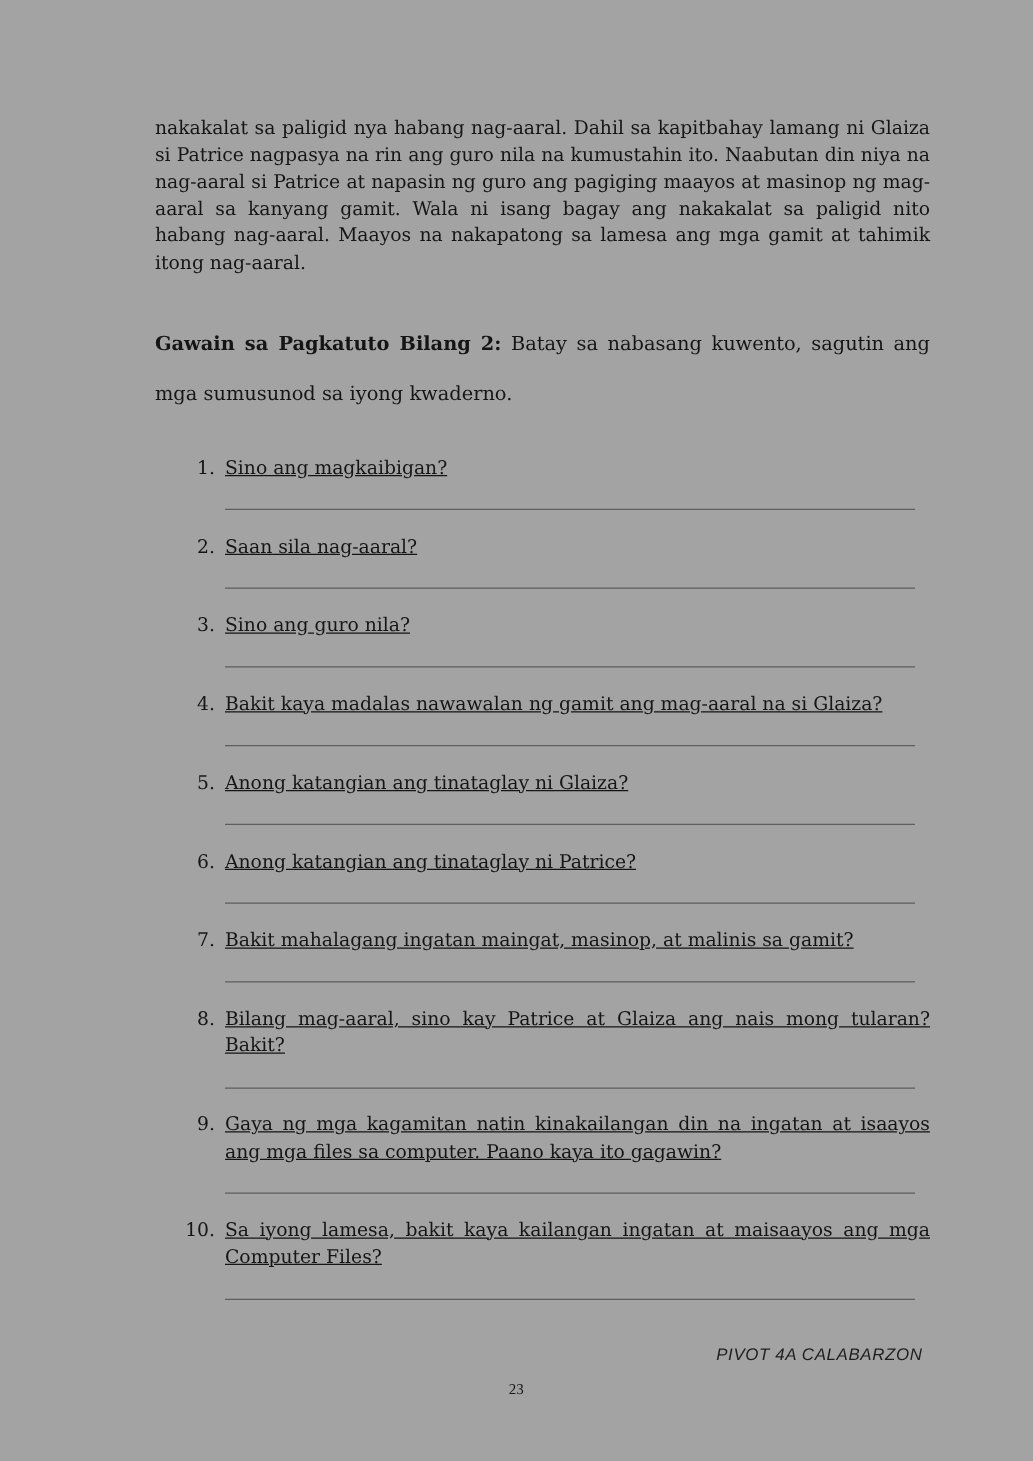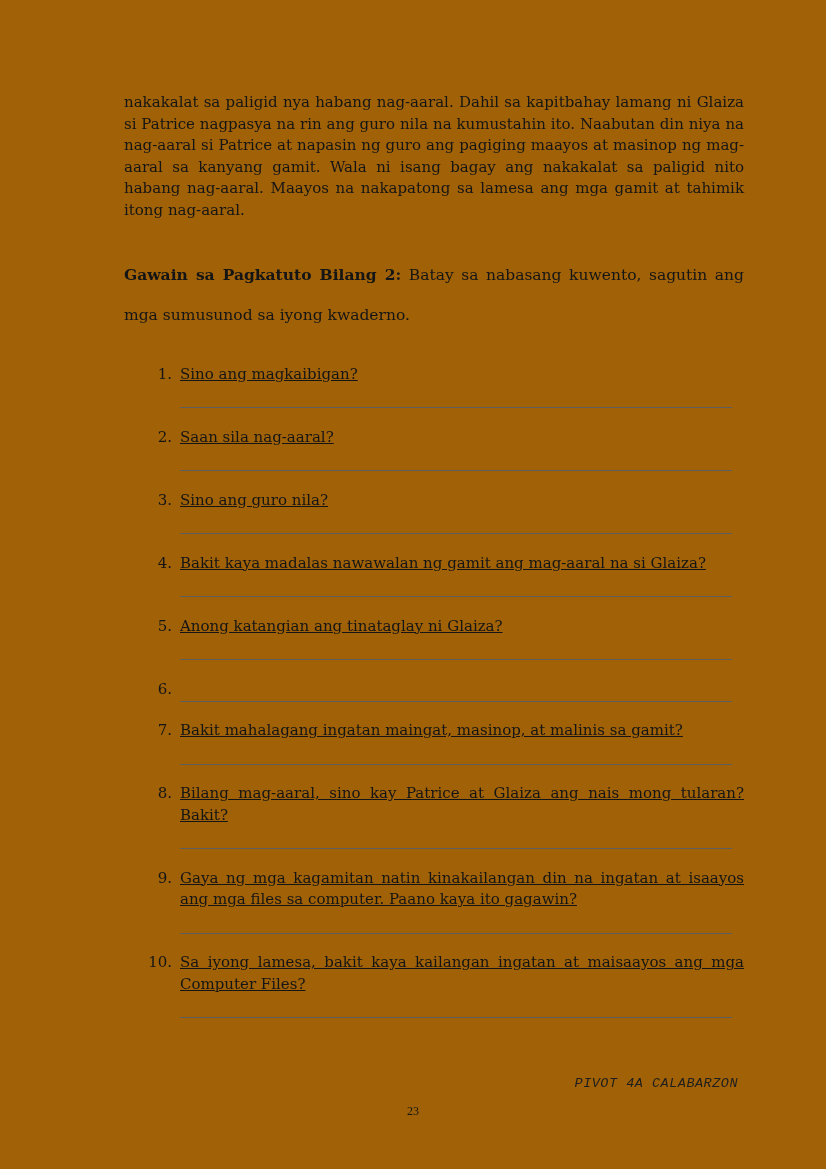--- a/index.html
+++ b/index.html
@@ -4,21 +4,21 @@
 <style>
   html, body {
     margin: 0;
     padding: 0;
     background: #ffffff;
   }
   .page {
     position: relative;
     width: 826px;
     height: 1169px;
-    background: #a16207;
+    background: #a3a3a3;
     box-sizing: border-box;
     padding: 92px 82px 0 124px;
     font-family: "DejaVu Serif", serif;
     color: #151515;
     overflow: hidden;
   }
   .body-par {
     margin: 0;
     font-size: 15px;
     line-height: 21.6px;
@@ -62,21 +62,21 @@
   }
   .answer-line {
     margin: 22px 12px 0 0;
     height: 0;
     border-bottom: 1.3px solid #5e5e5e;
   }
   .footer-brand {
     position: absolute;
     right: 88px;
     bottom: 78px;
-    font-family: Liberation Mono, monospace;
+    font-family: Liberation Sans, sans-serif;
     font-style: italic;
     font-size: 13.5px;
     letter-spacing: 0.5px;
     color: #1e1e1e;
   }
   .page-number {
     position: absolute;
     left: 0;
     bottom: 50px;
     width: 100%;
@@ -129,20 +129,21 @@
     <li class="q">
       <span class="num">5.</span>
       <div class="qbody">
         <div class="qtext">Anong katangian ang tinataglay ni Glaiza?</div>
         <div class="answer-line"></div>
       </div>
     </li>
     <li class="q">
       <span class="num">6.</span>
       <div class="qbody">
+        <div class="qtext">Anong katangian ang tinataglay ni Patrice?</div>
         <div class="answer-line"></div>
       </div>
     </li>
     <li class="q">
       <span class="num">7.</span>
       <div class="qbody">
         <div class="qtext">Bakit mahalagang ingatan maingat, masinop, at malinis sa gamit?</div>
         <div class="answer-line"></div>
       </div>
     </li>

